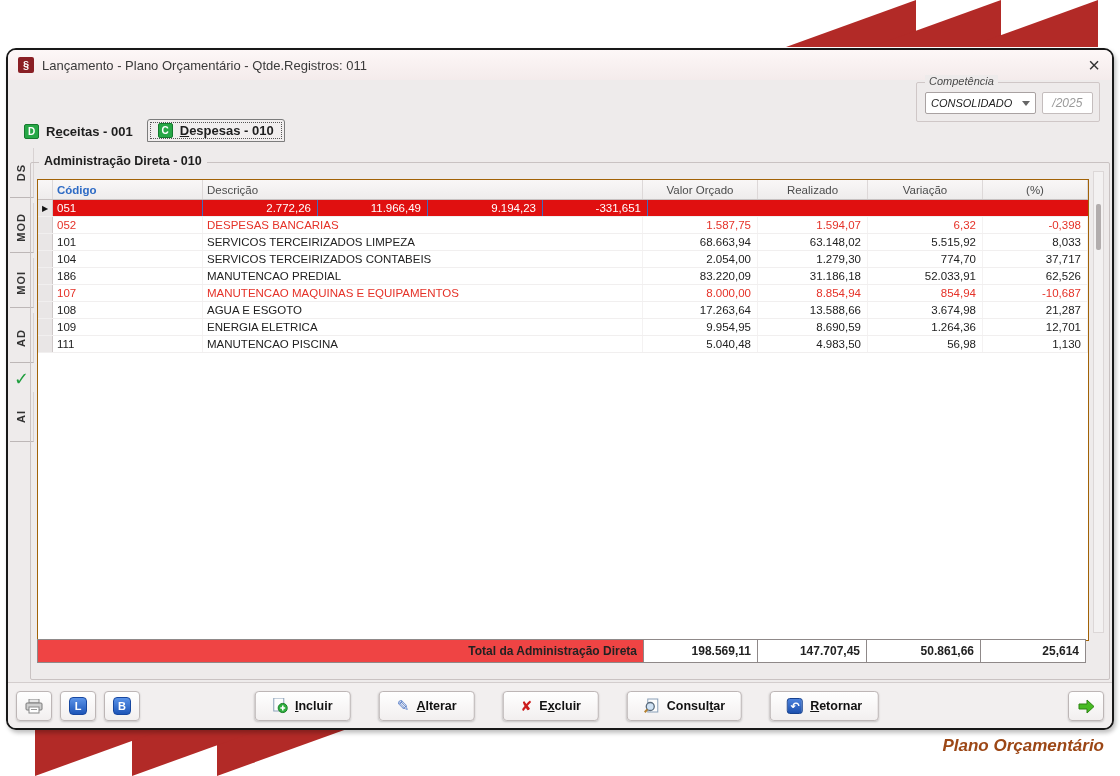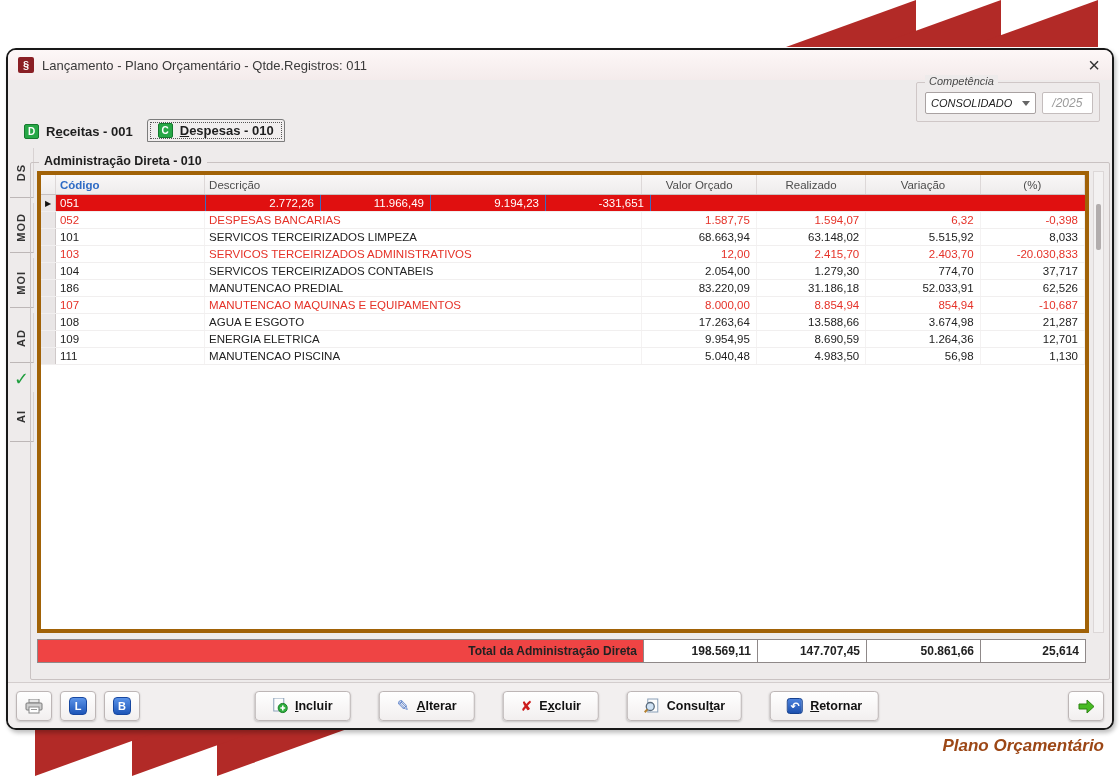--- a/index.html
+++ b/index.html
@@ -44,21 +44,21 @@
   .side-tab{width:24px;height:50px;margin-bottom:5px;border-right:1px solid #d8d2d2;border-bottom:1px solid #bdb7b7;
             display:flex;align-items:center;justify-content:center;font-size:11px;font-weight:bold;color:#333;}
   .vtext{writing-mode:vertical-rl;transform:rotate(180deg);letter-spacing:1px;}
   .side-check{color:#1f9e3e;font-size:18px;font-weight:bold;height:24px;line-height:22px;}
 
   
   .gbox{position:absolute;left:22px;top:112px;width:1080px;height:518px;border:1px solid #c9c2c2;border-radius:2px;}
   .gbox-title{position:absolute;top:-9px;left:8px;background:#eeebeb;padding:0 5px;font-size:12.5px;font-weight:bold;color:#1d1d1d;}
 
   
-  .grid{position:absolute;left:6px;top:8px;width:1052px;height:462px;background:#fff;border:4px solid #a16207;overflow:hidden;}
+  .grid{position:absolute;left:6px;top:16px;width:1052px;height:462px;background:#fff;border:1px solid #a16207;overflow:hidden;}
   .grid-header{display:flex;height:20px;background:linear-gradient(#f9f7f7,#eeecec);border-bottom:1px solid #c6c0c0;
                font-size:11.5px;color:#4c4c4c;}
   .h{display:flex;align-items:center;border-right:1px solid #ddd8d8;padding:0 4px;}
   .h.num{justify-content:center;}
   .h-codigo{color:#2e6bc5;font-weight:bold;}
   .grid-row{display:flex;height:17px;font-size:11.5px;border-bottom:1px solid #f1efef;color:#222;}
   .cell{display:flex;align-items:center;border-right:1px solid #f4f2f2;overflow:hidden;white-space:nowrap;}
   .cell.sel{width:15px;background:#e9e6e6;border-right:1px solid #cfc9c9;justify-content:center;font-size:8px;color:#111;}
   .cell.codigo{width:150px;padding-left:4px;}
   .cell.desc{width:440px;padding-left:4px;}
@@ -203,29 +203,20 @@
             </div>
             <div class="grid-row normal">
               <div class="cell sel"></div>
               <div class="cell codigo">101</div>
               <div class="cell desc">SERVICOS TERCEIRIZADOS LIMPEZA</div>
               <div class="cell num orcado">68.663,94</div>
               <div class="cell num realizado">63.148,02</div>
               <div class="cell num variacao">5.515,92</div>
               <div class="cell num pct">8,033</div>
             </div>
-            <div class="grid-row negative">
-              <div class="cell sel"></div>
-              <div class="cell codigo">103</div>
-              <div class="cell desc">SERVICOS TERCEIRIZADOS ADMINISTRATIVOS</div>
-              <div class="cell num orcado">12,00</div>
-              <div class="cell num realizado">2.415,70</div>
-              <div class="cell num variacao">2.403,70</div>
-              <div class="cell num pct">-20.030,833</div>
-            </div>
             <div class="grid-row normal">
               <div class="cell sel"></div>
               <div class="cell codigo">104</div>
               <div class="cell desc">SERVICOS TERCEIRIZADOS CONTABEIS</div>
               <div class="cell num orcado">2.054,00</div>
               <div class="cell num realizado">1.279,30</div>
               <div class="cell num variacao">774,70</div>
               <div class="cell num pct">37,717</div>
             </div>
             <div class="grid-row normal">

